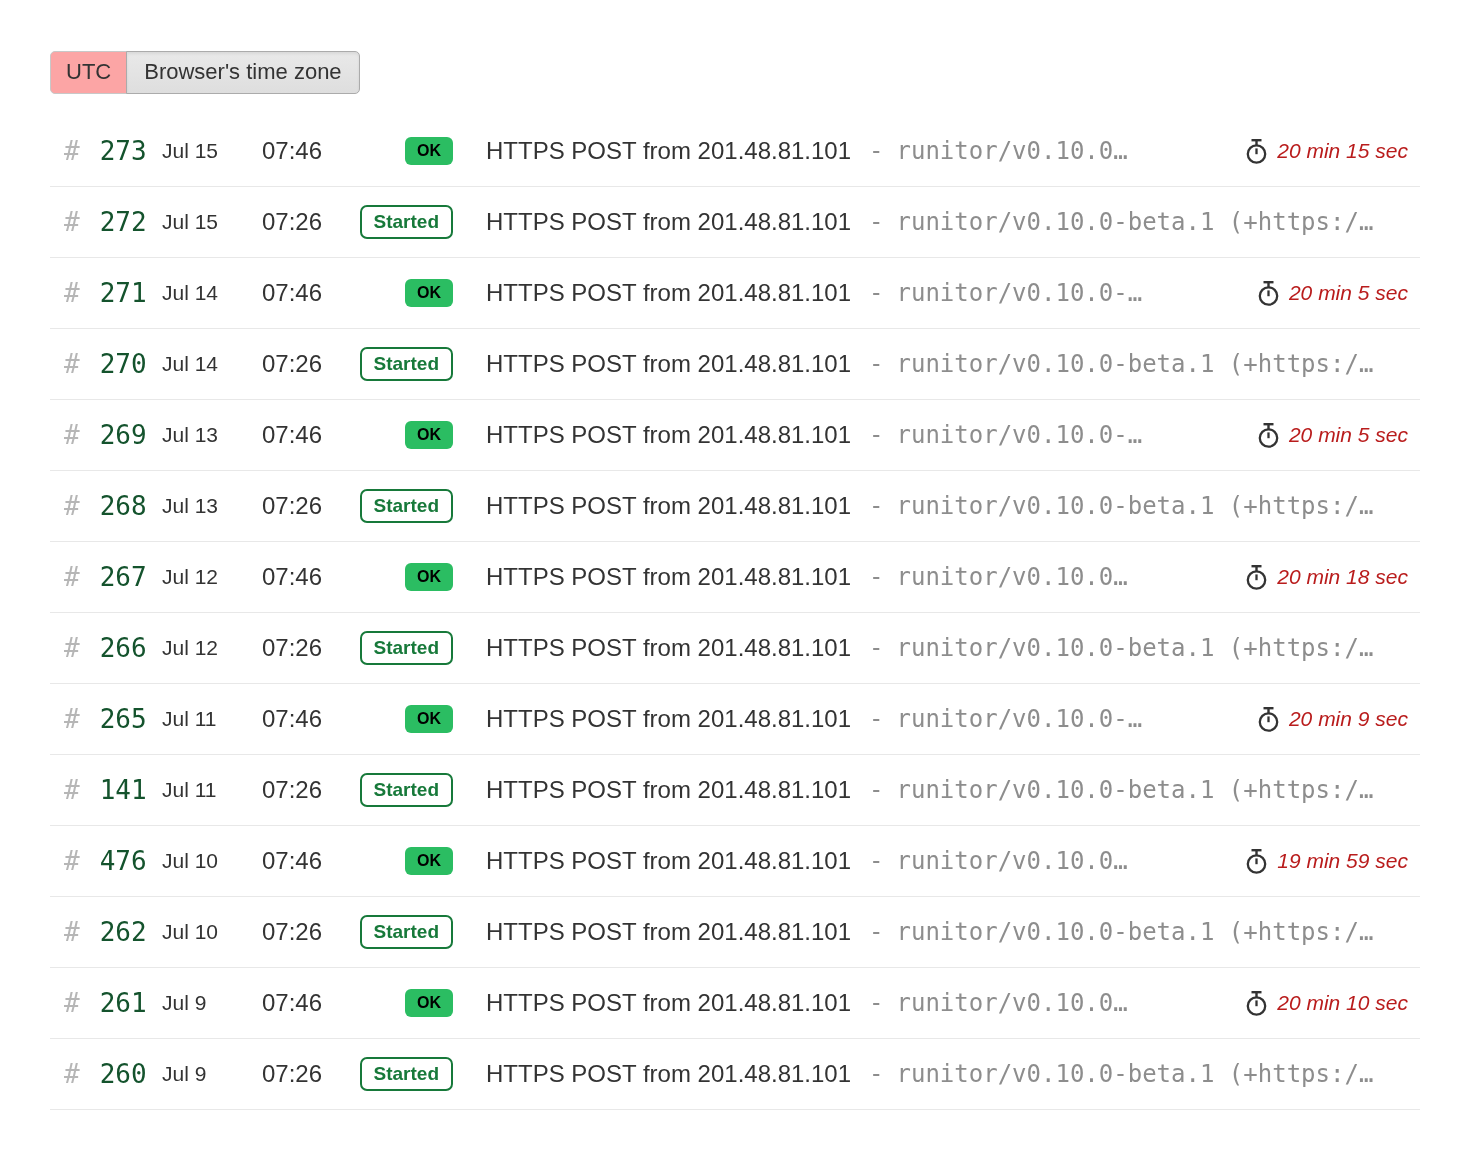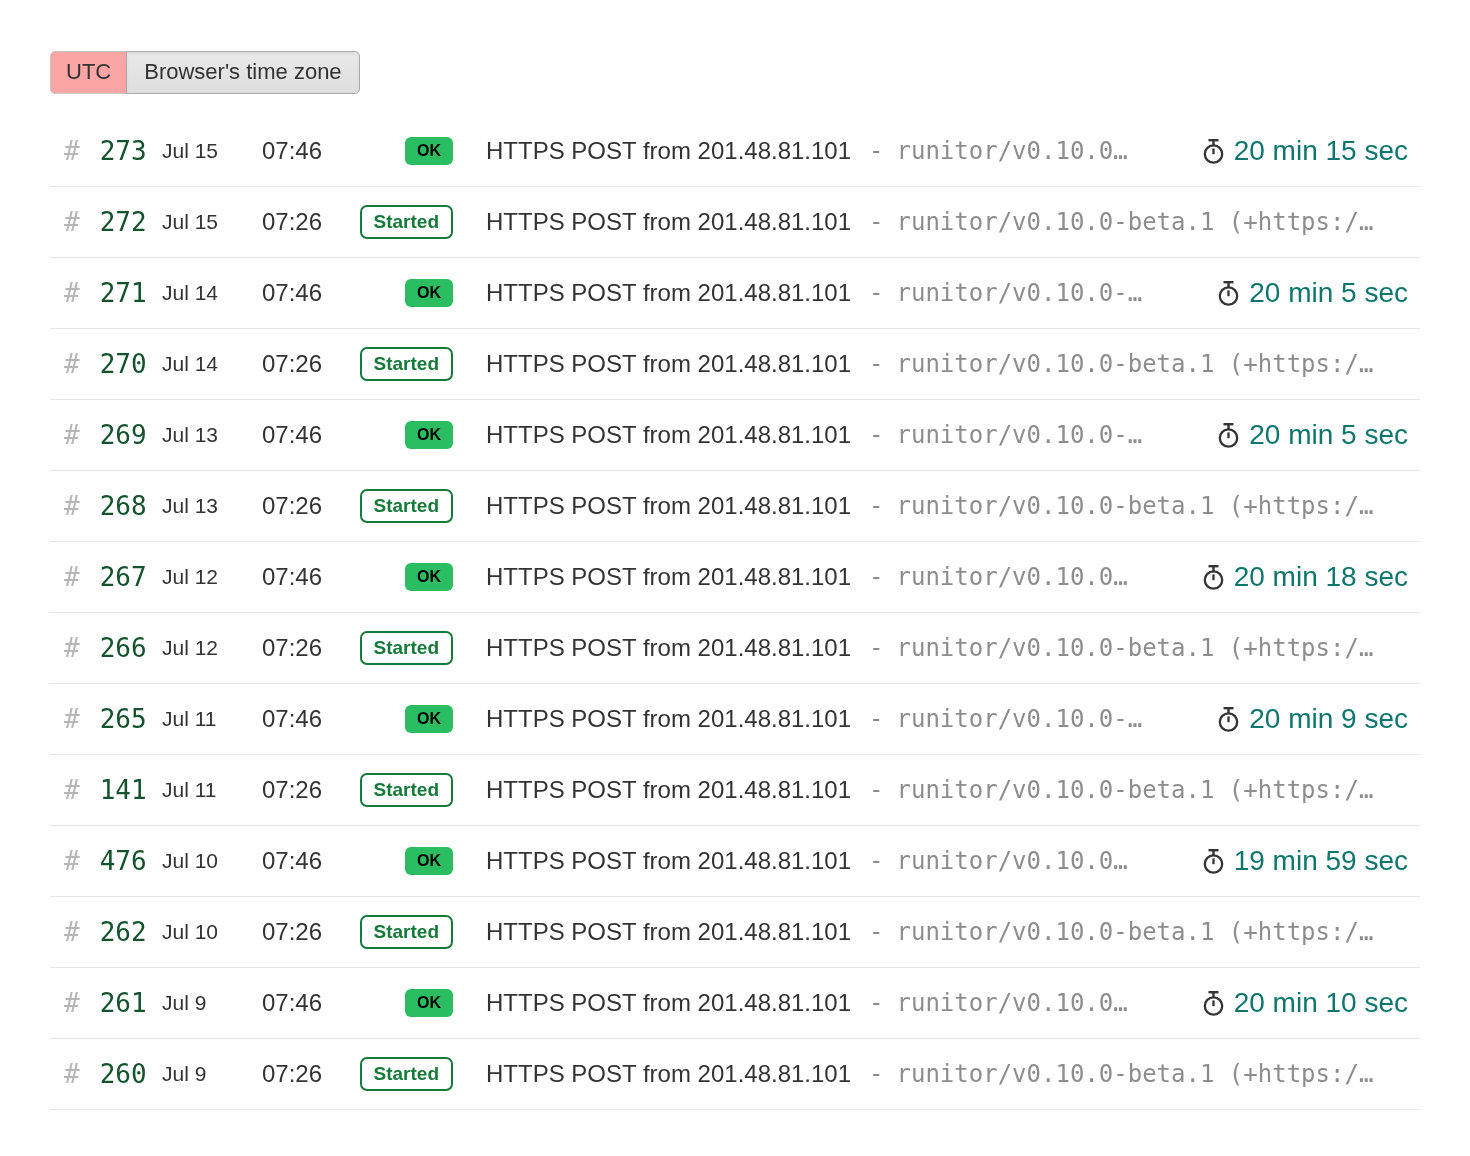--- a/index.html
+++ b/index.html
@@ -74,21 +74,21 @@
     flex: 1; min-width: 0; margin-left: 33px;
     display: flex; align-items: center;
   }
   .msg { font-size: 24px; color: #333; white-space: nowrap; }
   .mono { font-family: "DejaVu Sans Mono", monospace; color: #8d8d8d; font-size: 24px; }
   .sep { margin: 0 13px 0 18px; }
   .ua { white-space: nowrap; overflow: hidden; }
   .duration {
     margin-left: auto; padding-left: 20px; padding-right: 12px;
     display: inline-flex; align-items: center;
-    font-size: 28px; color: #0f766e; white-space: nowrap; flex-shrink: 0;
+    font-size: 21px; color: #b91c1c; white-space: nowrap; flex-shrink: 0; font-style: italic;
   }
   .duration svg { margin-right: 9px; display: block; }
 </style>
 </head>
 <body>
 
 <div class="page">
 
   <div class="header">
     <div class="tz-group">

